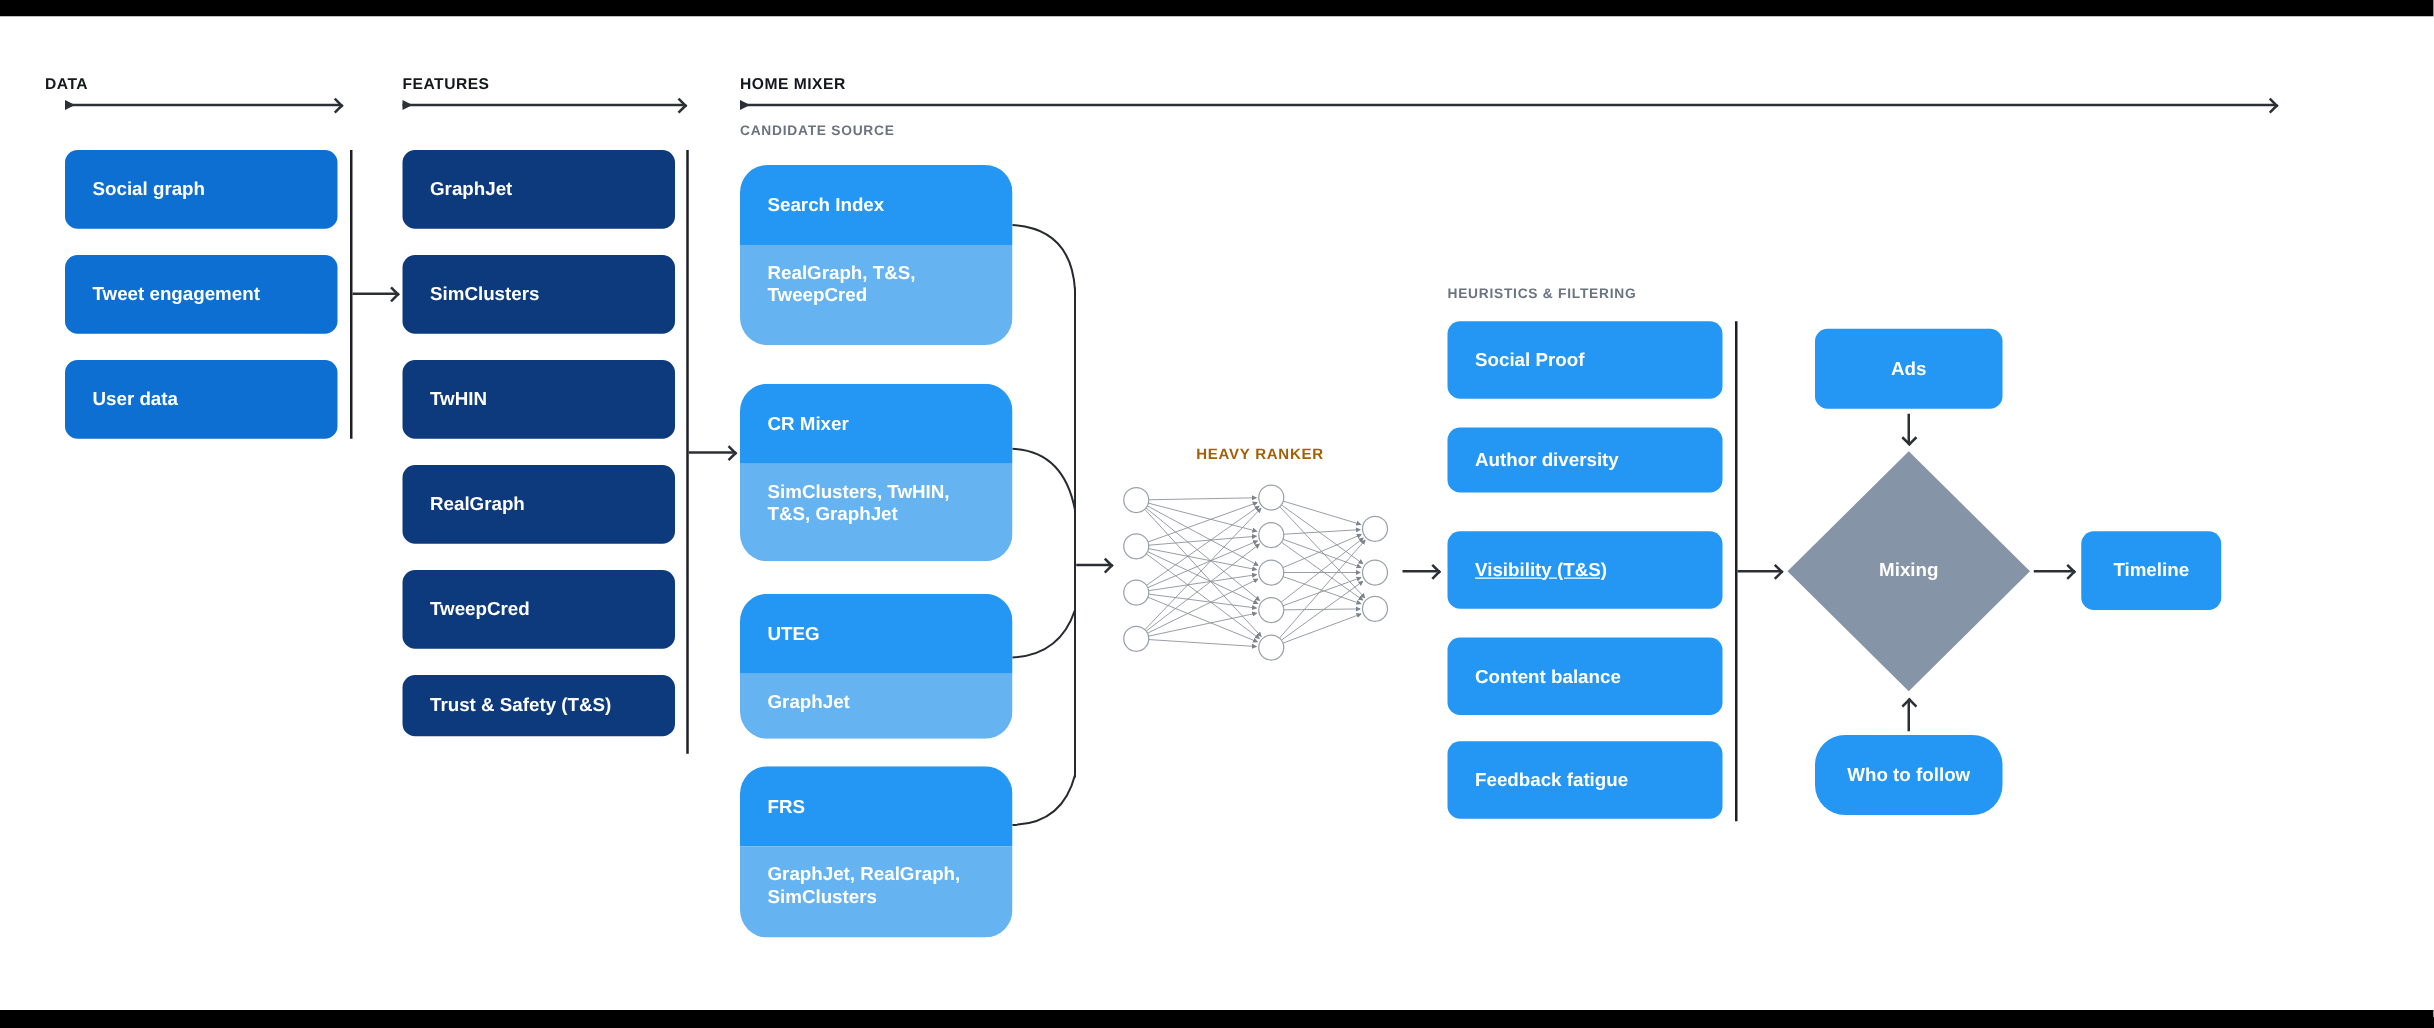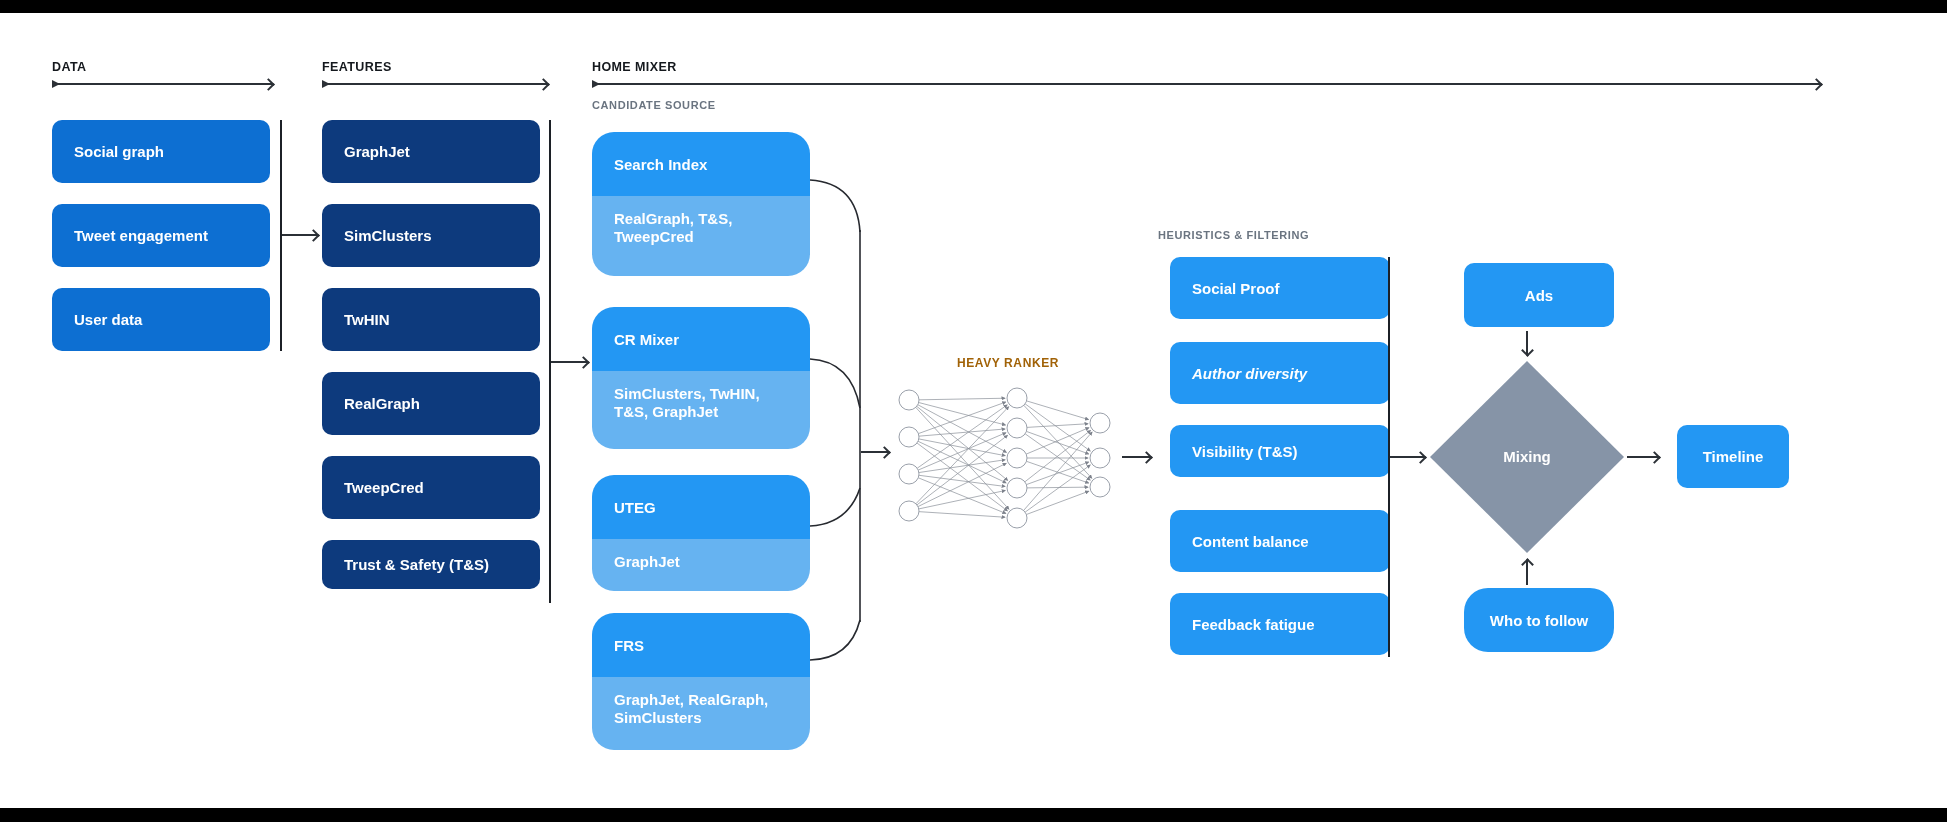--- a/index.html
+++ b/index.html
@@ -29,40 +29,40 @@
   .varrow.up::after{content:'';position:absolute;top:-1px;left:-3px;width:7px;height:7px;
     border-left:2px solid #2b3036;border-top:2px solid #2b3036;transform:rotate(45deg);}
 
   .vline{position:absolute;width:2px;background:#1c2026;}
 
   .box{position:absolute;border-radius:10px;color:#fff;font-size:15px;font-weight:600;
        display:flex;align-items:center;padding:0 22px;box-sizing:border-box;}
   .box.center{justify-content:center;padding:0;}
   .data-box{background:#0d6fd2;}
   .feat-box{background:#0d3a7d;}
-  .blue-box{background:#2397f3;margin-left:12px;}
+  .blue-box{background:#2397f3;}
 
   .cs-box{position:absolute;border-radius:22px;overflow:hidden;width:218px;}
   .cs-head{background:#2397f3;height:64px;display:flex;align-items:center;
            padding:0 22px;color:#fff;font-size:15px;font-weight:600;box-sizing:border-box;}
   .cs-sub{background:#66b3f1;padding:14px 22px 0 22px;color:#fff;font-size:15px;
           font-weight:600;line-height:18px;box-sizing:border-box;}
 
   .diamond-label{position:absolute;color:#fff;font-size:15px;font-weight:600;text-align:center;}
   svg.overlay{position:absolute;left:0;top:0;}
 </style>
 </head>
 <body>
 
 <div class="stage">
 
   <div class="bar top"></div>
   <div class="bar bottom"></div>
 
-  <div class="section-label" style="left:52px;top:60px;">DATA</div>
+  <div class="section-label" style="left:36px;top:60px;">DATA</div>
   <div class="harrow" style="left:52px;top:83px;width:220px;"></div>
 
   <div class="section-label" style="left:322px;top:60px;">FEATURES</div>
   <div class="harrow" style="left:322px;top:83px;width:225px;"></div>
 
   <div class="section-label" style="left:592px;top:60px;">HOME MIXER</div>
   <div class="harrow" style="left:592px;top:83px;width:1228px;"></div>
 
   <div class="box data-box" style="left:52px;top:120px;width:218px;height:63px;">
       <span>Social graph</span>
@@ -194,24 +194,24 @@
   <div class="arrow" style="left:861px;top:451px;width:27px;"></div>
 
   <div class="ranker-label" style="left:948px;top:356px;width:120px;">HEAVY RANKER</div>
 
   <div class="arrow" style="left:1122px;top:456px;width:28px;"></div>
 
   <div class="sub-label" style="left:1158px;top:229px;">HEURISTICS &amp; FILTERING</div>
   <div class="box blue-box" style="left:1158px;top:257px;width:220px;height:62px;">
       <span>Social Proof</span>
     </div>
-  <div class="box blue-box" style="left:1158px;top:342px;width:220px;height:62px;font-style:italic;">
+  <div class="box blue-box" style="left:1158px;top:342px;width:220px;height:52px;">
       <span>Author diversity</span>
     </div>
-  <div class="box blue-box" style="left:1158px;top:425px;width:220px;height:52px;">
+  <div class="box blue-box" style="left:1158px;top:425px;width:220px;height:62px;text-decoration:underline;">
       <span>Visibility (T&amp;S)</span>
     </div>
   <div class="box blue-box" style="left:1158px;top:510px;width:220px;height:62px;">
       <span>Content balance</span>
     </div>
   <div class="box blue-box" style="left:1158px;top:593px;width:220px;height:62px;">
       <span>Feedback fatigue</span>
     </div>
 
   <div class="vline" style="left:1388px;top:257px;height:400px;"></div>

